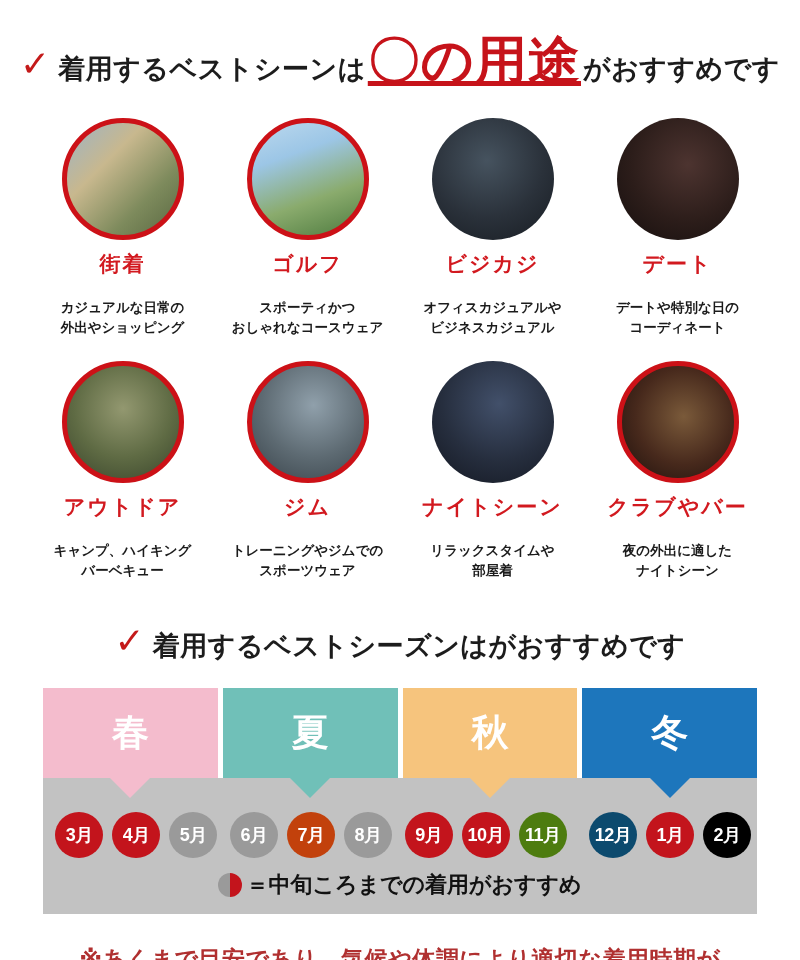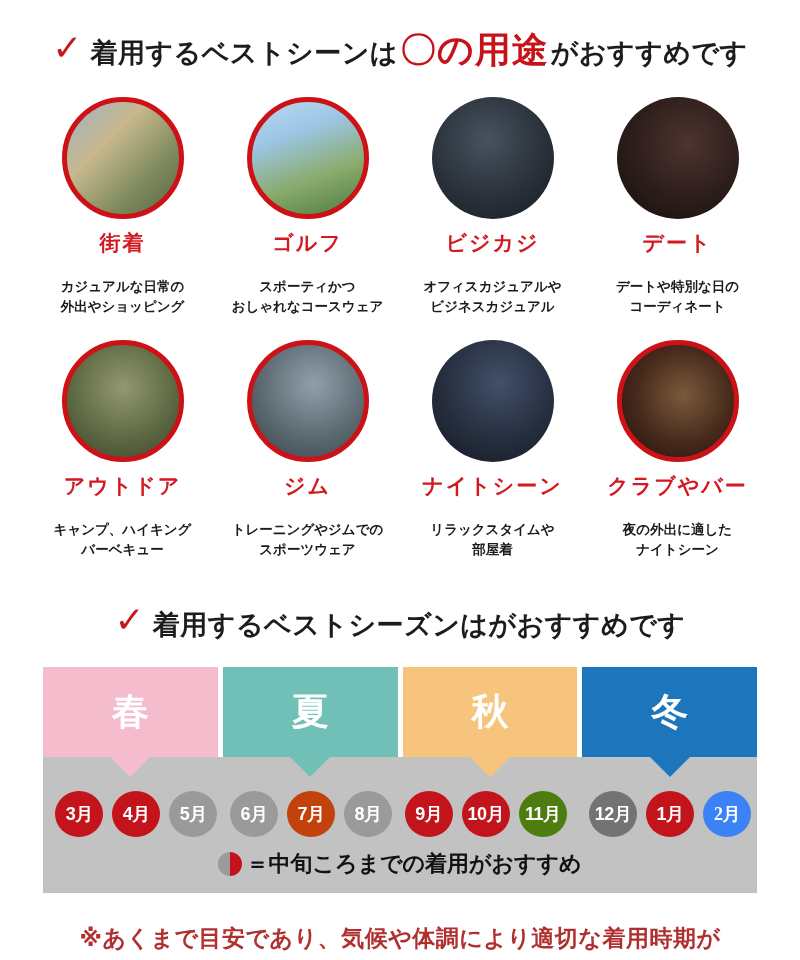--- a/index.html
+++ b/index.html
@@ -16,21 +16,21 @@
     white-space:nowrap;
   }
   .heading .check {
     font-size:36px; font-weight:700; margin-right:8px;
     transform:translateY(-2px); display:inline-block;
   }
   .heading .black {
     font-size:27px; font-weight:700; color:#1c1c1c; letter-spacing:0.5px;
   }
   .heading .hl {
-    font-size:36px; font-weight:800; letter-spacing:1px; margin:0 2px;
+    font-size:52px; font-weight:800; letter-spacing:1px; margin:0 2px;text-decoration:underline;
   }
   #scene-heading { margin-top:26px; }
   #season-heading { margin-top:42px; }
 
   
   .scenes-grid {
     display:grid; grid-template-columns:repeat(4,1fr);
     padding:0 34px; margin-top:22px; row-gap:24px; column-gap:8px;
   }
   .scene-item { display:flex; flex-direction:column; align-items:center; text-align:center; }
@@ -207,25 +207,25 @@
     <div class="month-badge" style="background: rgb(154, 154, 154);">8月</div>
   </div>
           <div class="month-group">
     <div class="month-badge" style="background: rgb(195, 20, 28);">9月</div>
 
     <div class="month-badge" style="background: rgb(195, 20, 28);">10月</div>
 
     <div class="month-badge" style="background: #4d7c0f;">11月</div>
   </div>
           <div class="month-group">
-    <div class="month-badge" style="background: #737373; margin-left: 16px;">12月</div>
+    <div class="month-badge" style="background: #0c4a6e; margin-left: 16px;">12月</div>
 
     <div class="month-badge" style="background: rgb(195, 20, 28);">1月</div>
 
-    <div class="month-badge" style="background: #3b82f6; font-family: Liberation Serif, serif;">2月</div>
+    <div class="month-badge" style="background: #000000;">2月</div>
   </div>
         </div>
       <div class="legend-row">
         <span class="legend-circle" style="background: linear-gradient(90deg, rgb(154, 154, 154) 0px, rgb(154, 154, 154) 50%, rgb(195, 20, 28) 50%, rgb(195, 20, 28) 100%);"></span>
         <span class="legend-text">＝中旬ころまでの着用がおすすめ</span>
       </div>
     </div>
   </div>
 
   <div class="disclaimer" style="color: rgb(176, 48, 48);">※あくまで目安であり、気候や体調により適切な着用時期が

